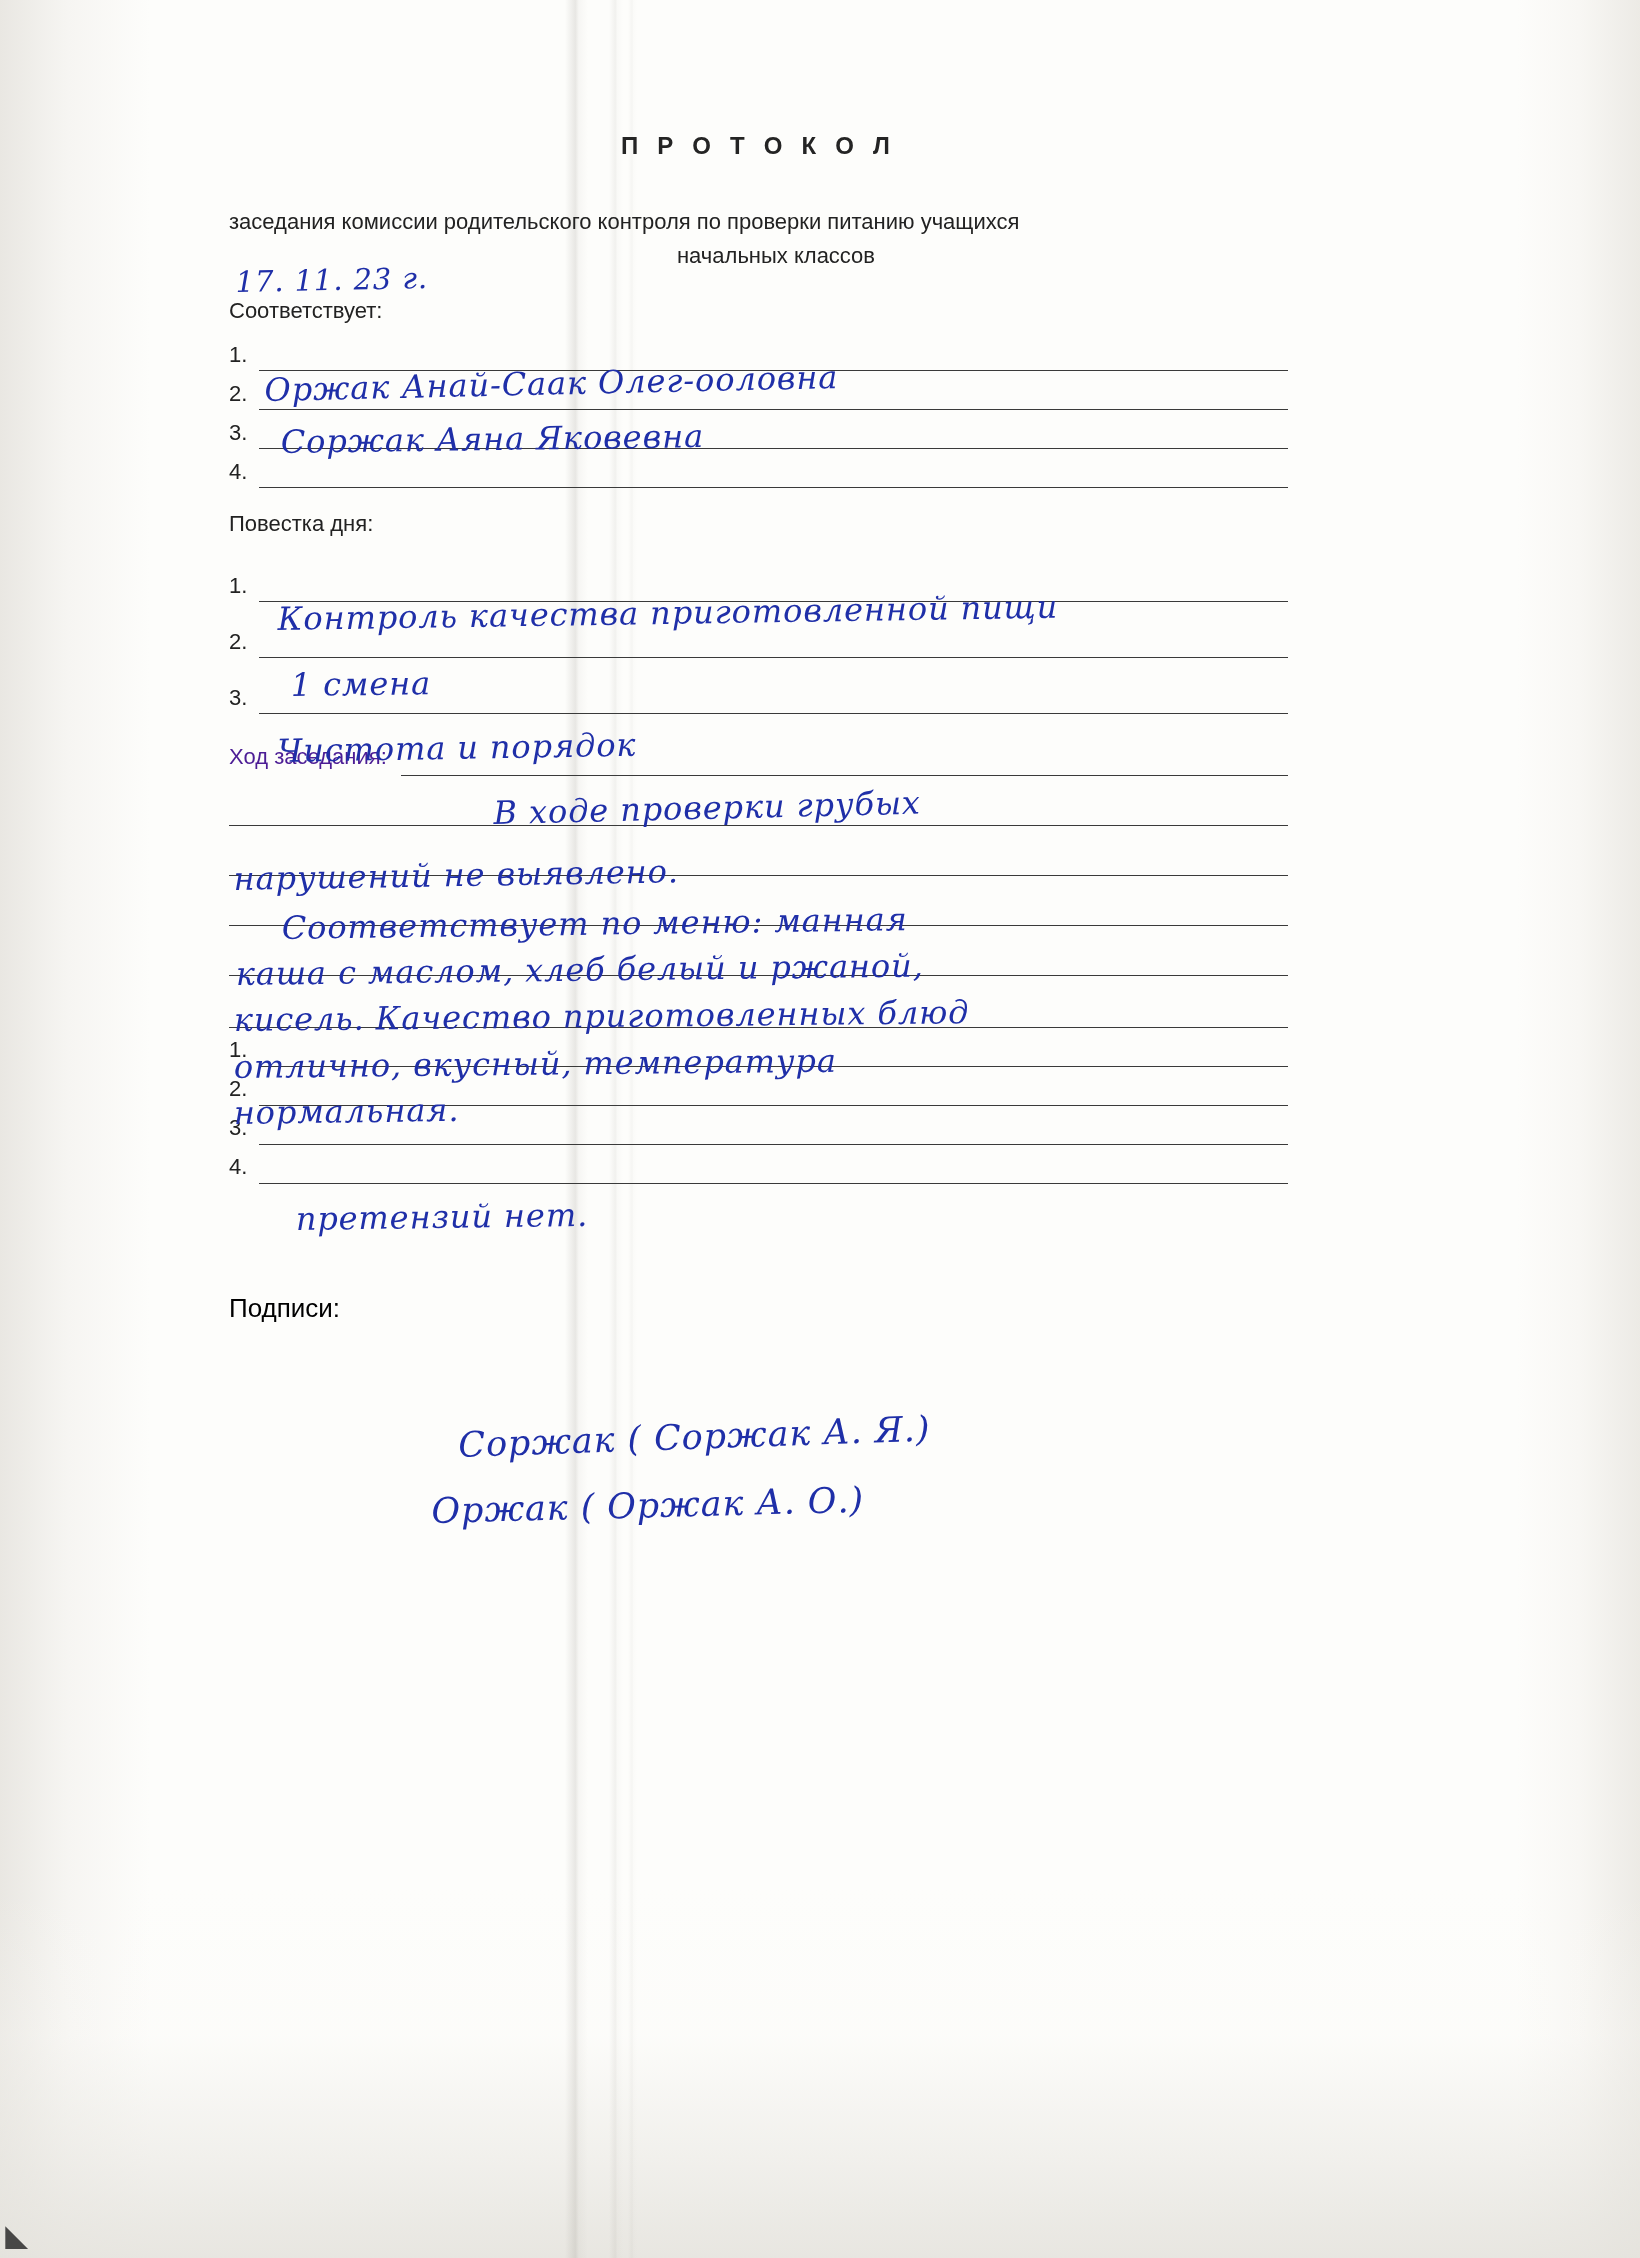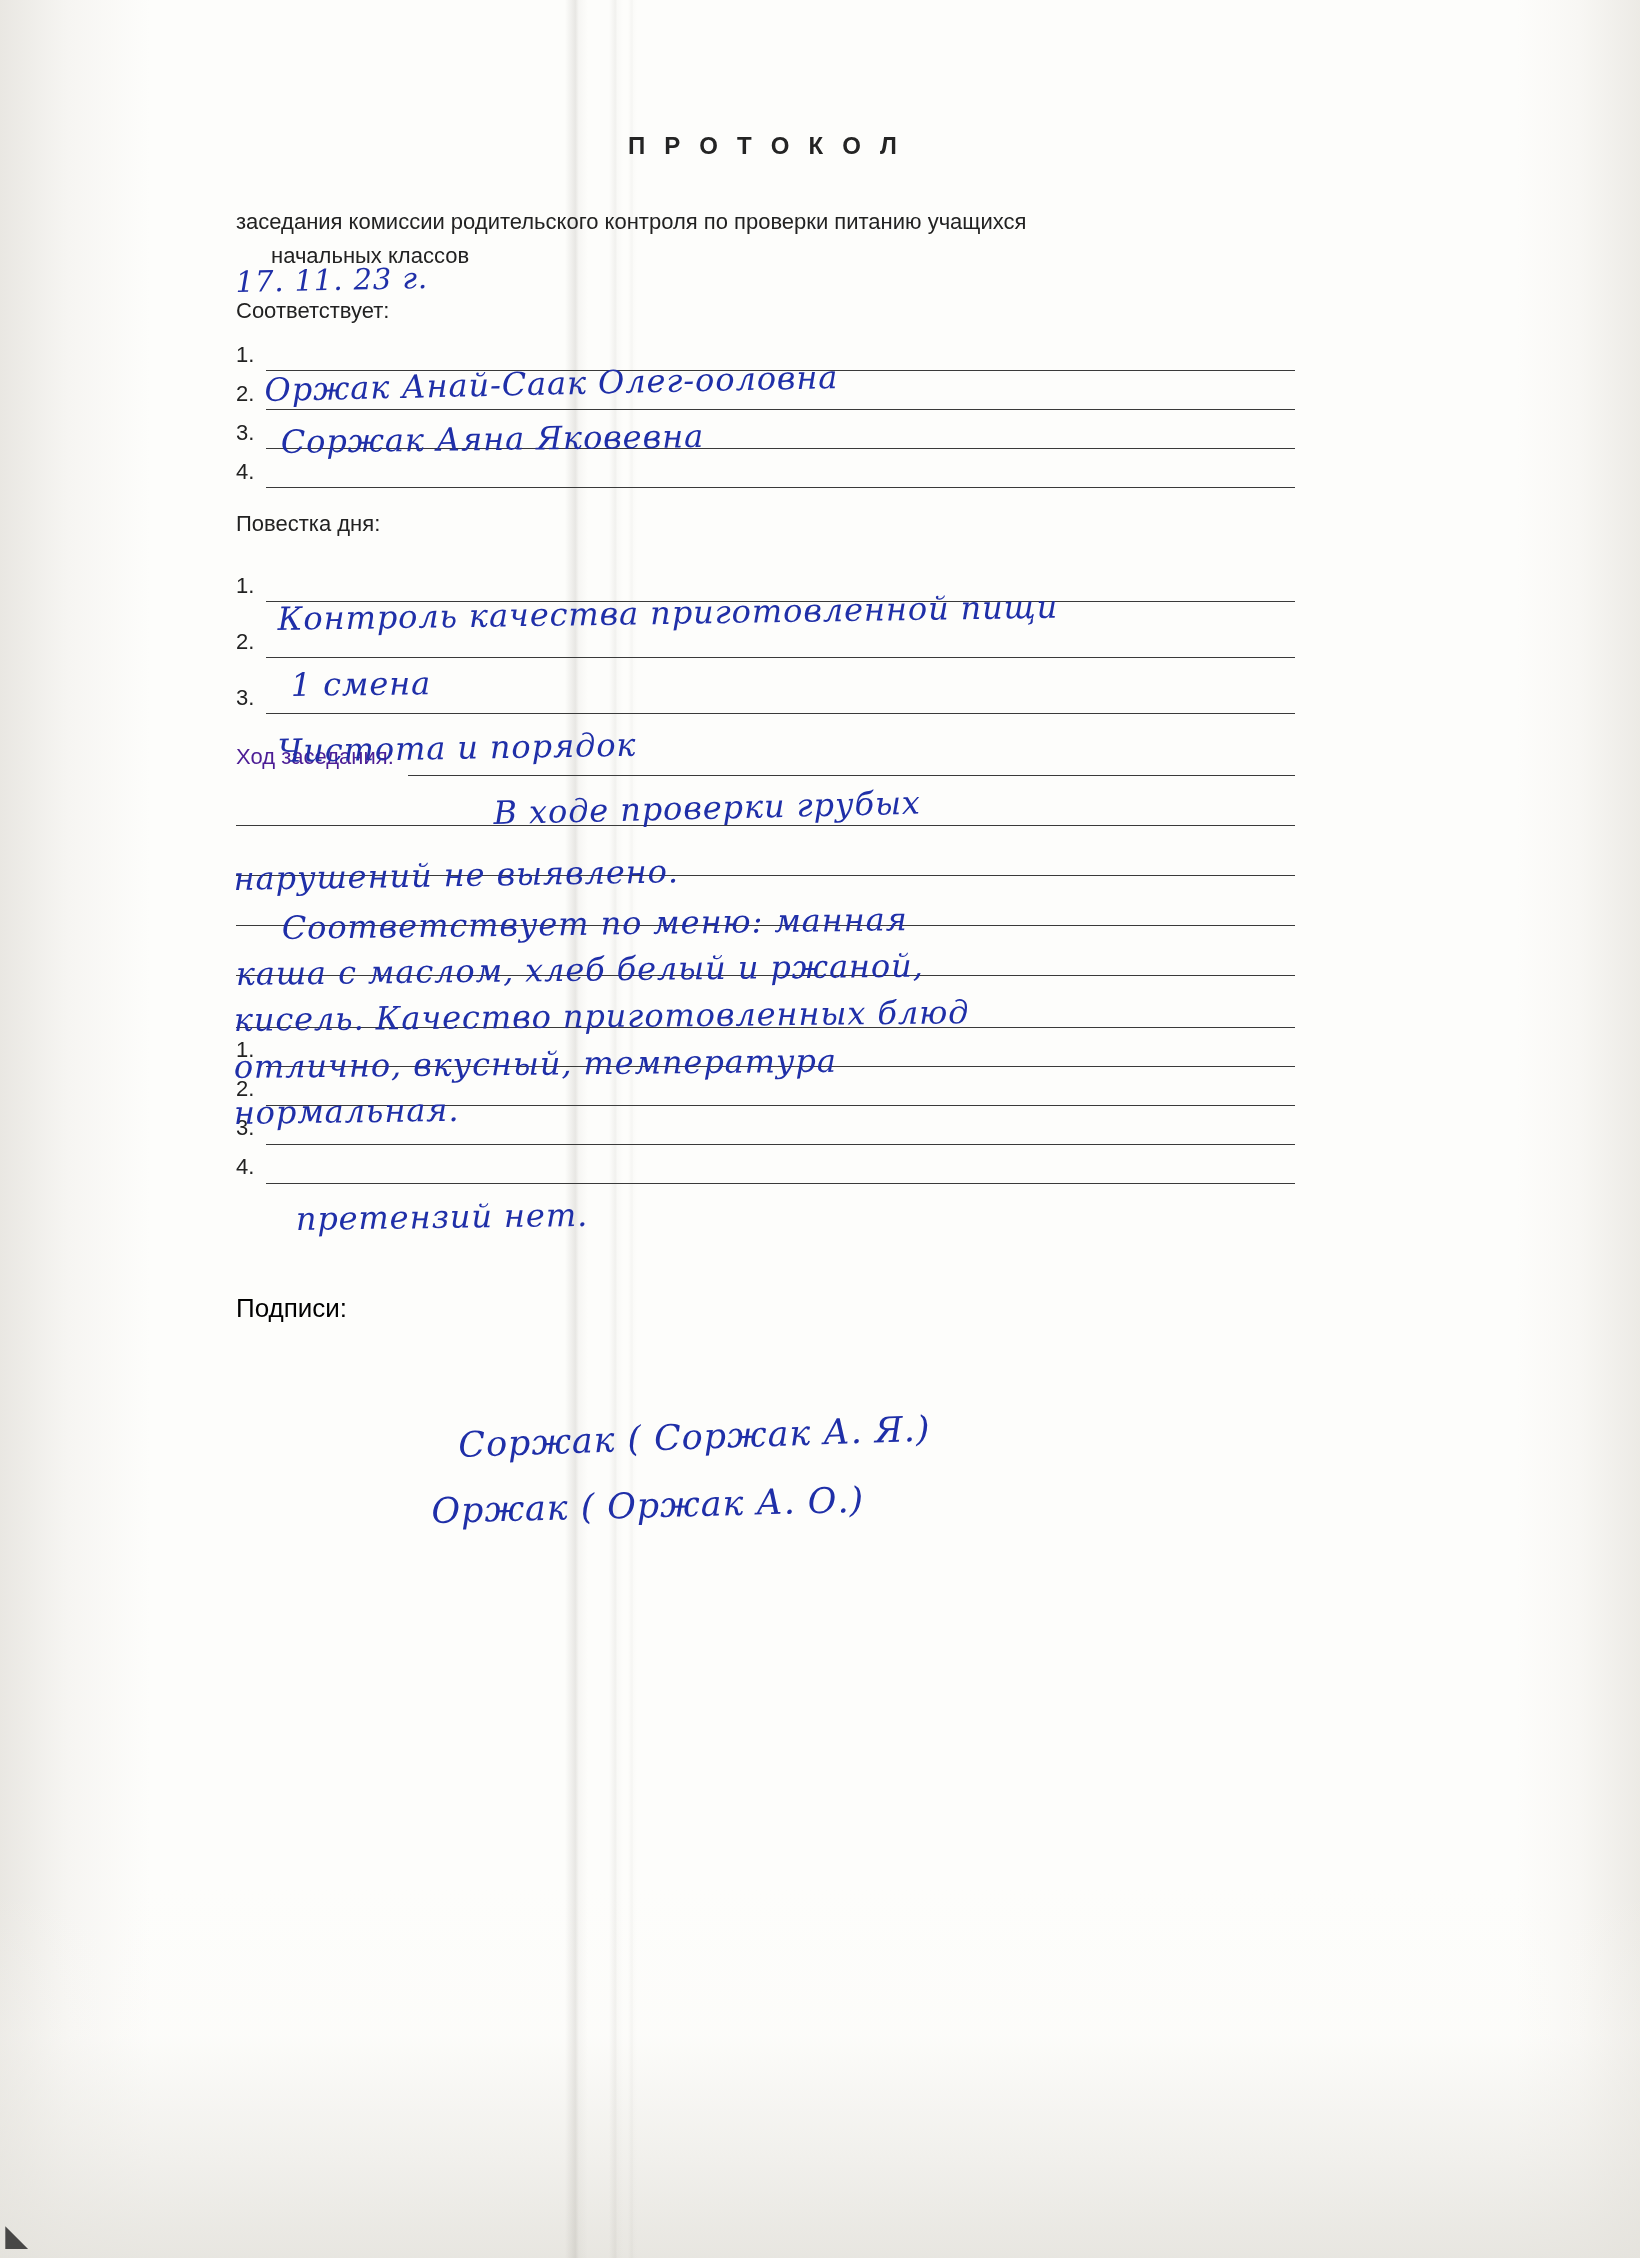--- a/index.html
+++ b/index.html
@@ -59,42 +59,42 @@
     left: 5.3px; bottom: 8.8px;
     width: 23px; height: 23px;
     background: #2c2c2c;
     clip-path: polygon(0 0, 100% 100%, 0 100%);
     opacity: .85;
   }
 
   
   .doc {
     position: absolute;
-    left: 236px;
+    left: 229px;
     top: 132px;
     width: 1059px;
   }
 
   .doc-title {
     text-align: center;
     font-size: 24px;
     letter-spacing: 6.2px;
     margin: 0 0 46px 0;
     color: #242424;
   }
 
   .subtitle-line {
     font-size: 22px;
     line-height: 1.45;
     color: #222;
     text-align: left;
     margin-bottom: 1.8px;
   }
   .subtitle-line.center {
-    text-align: left;
+    text-align: center;
     padding-left: 35px;
   }
 
   .date-row {
     position: relative;
     height: 35px;
   }
 
   .section-label {
     font-size: 22px;

